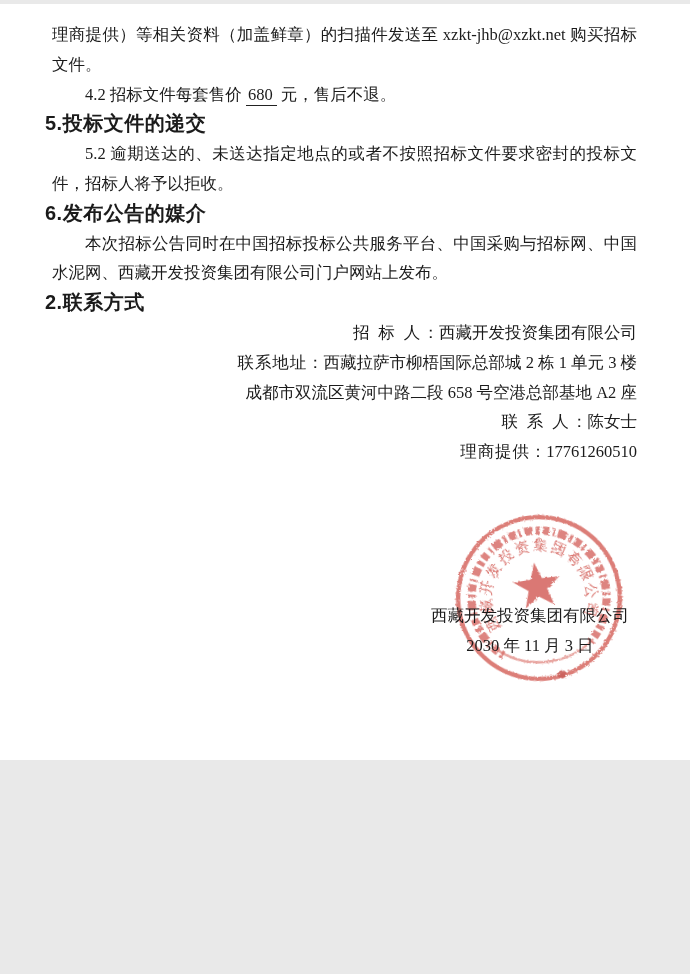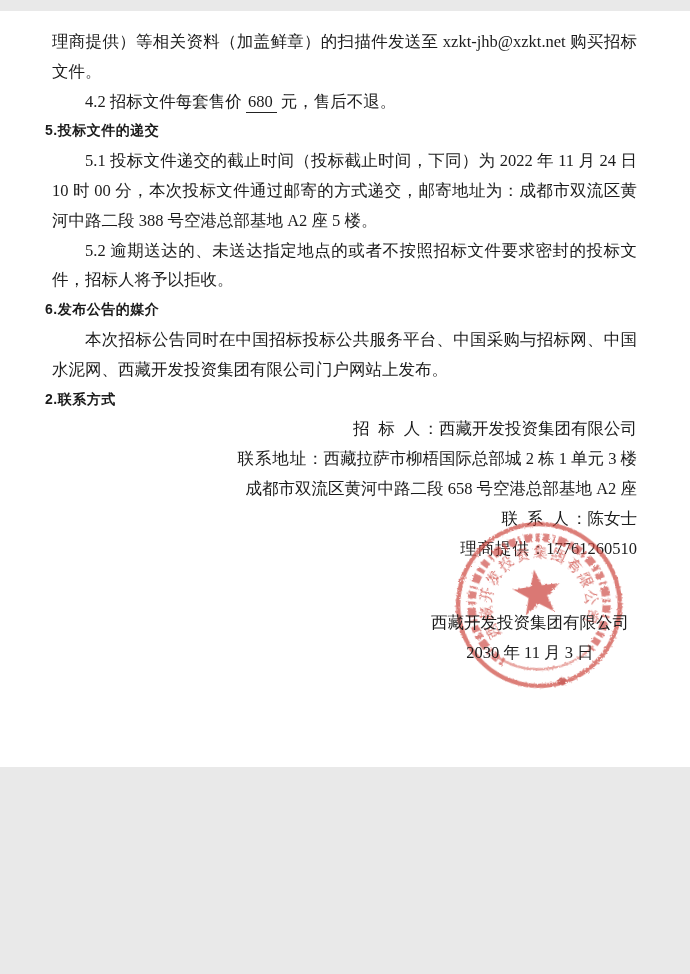--- a/index.html
+++ b/index.html
@@ -1,39 +1,39 @@
 <!DOCTYPE html>
 <html><head>
 <meta charset="utf-8">
 <style>
   html,body{margin:0;padding:0;background:#e9e9e9;}
   .page{
     position:relative;
     width:690px;height:756px;
-    margin:11px auto;
+    margin:4px auto;
     background:#ffffff;
     overflow:hidden;
     font-family:"Liberation Serif","DejaVu Serif",serif;
     color:#1b1b1b;
   }
   .content{
     position:absolute;
     top:0;left:0;
     width:585px;
     padding:16px 53px 0 52px;
     font-size:16.5px;
     line-height:29.8px;
     text-align:justify;
   }
   .content p{margin:0;}
   .para-indent{text-indent:2em;}
   .heading{
     font-family:"Liberation Sans","DejaVu Sans",sans-serif;
     font-weight:bold;
-    font-size:14px;
+    font-size:20px;
     margin-left:-7px !important;
     text-align:left;
     letter-spacing:.5px;
   }
   .u-price{
     border-bottom:1.5px solid #222;
     padding:0 4px 1px 2px;
   }
   .contact-row{
     display:flex;
@@ -76,21 +76,20 @@
 </style>
 </head>
 <body>
 
 <div class="page">
 
   <div class="content">
     <p>理商提供）等相关资料（加盖鲜章）的扫描件发送至 xzkt-jhb@xzkt.net 购买招标文件。</p>
     <p class="para-indent"><span>4.2 招标文件每套售价 </span><span class="u-price">680</span><span> 元，售后不退。</span></p>
     <p class="heading">5.投标文件的递交</p>
-    <p class="para-indent">5.1 投标文件递交的截止时间（投标截止时间，下同）为 2022 年 11 月 24 日 10 时 00 分，本次投标文件通过邮寄的方式递交，邮寄地址为：成都市双流区黄河中路二段 388 号空港总部基地 A2 座 5 楼。</p>
     <p class="para-indent">5.2 逾期送达的、未送达指定地点的或者不按照招标文件要求密封的投标文件，招标人将予以拒收。</p>
     <p class="heading">6.发布公告的媒介</p>
     <p class="para-indent">本次招标公告同时在中国招标投标公共服务平台、中国采购与招标网、中国水泥网、西藏开发投资集团有限公司门户网站上发布。</p>
     <p class="heading">2.联系方式</p>
 
     <div class="contact-row">
       <span class="contact-label">招 标 人：</span>
       <span class="contact-value">西藏开发投资集团有限公司</span>
     </div>
     <div class="contact-row">

